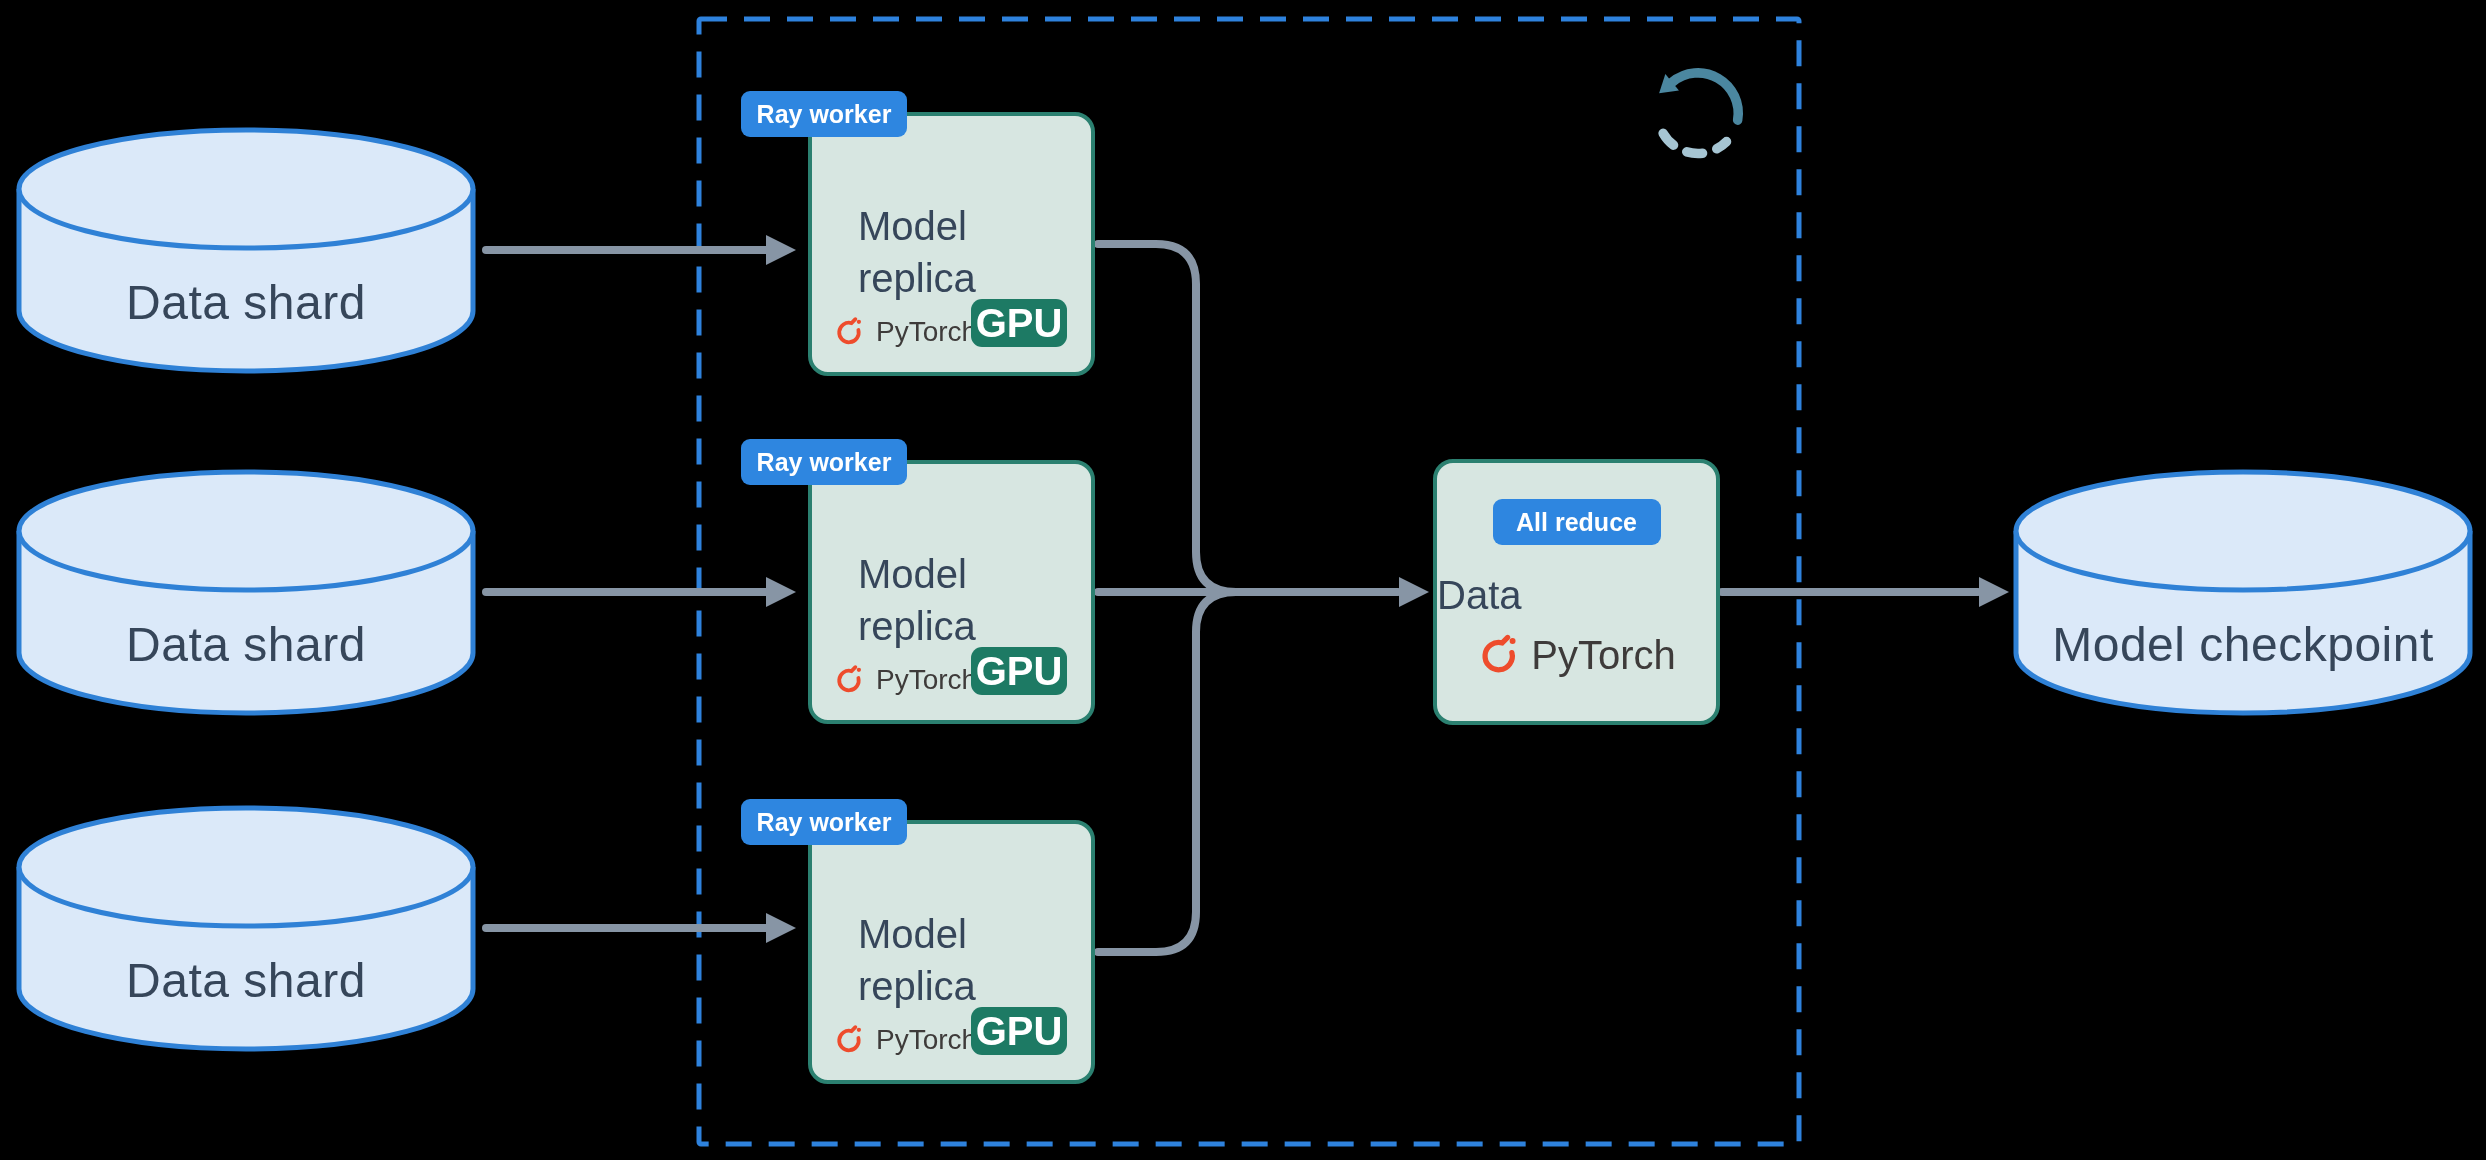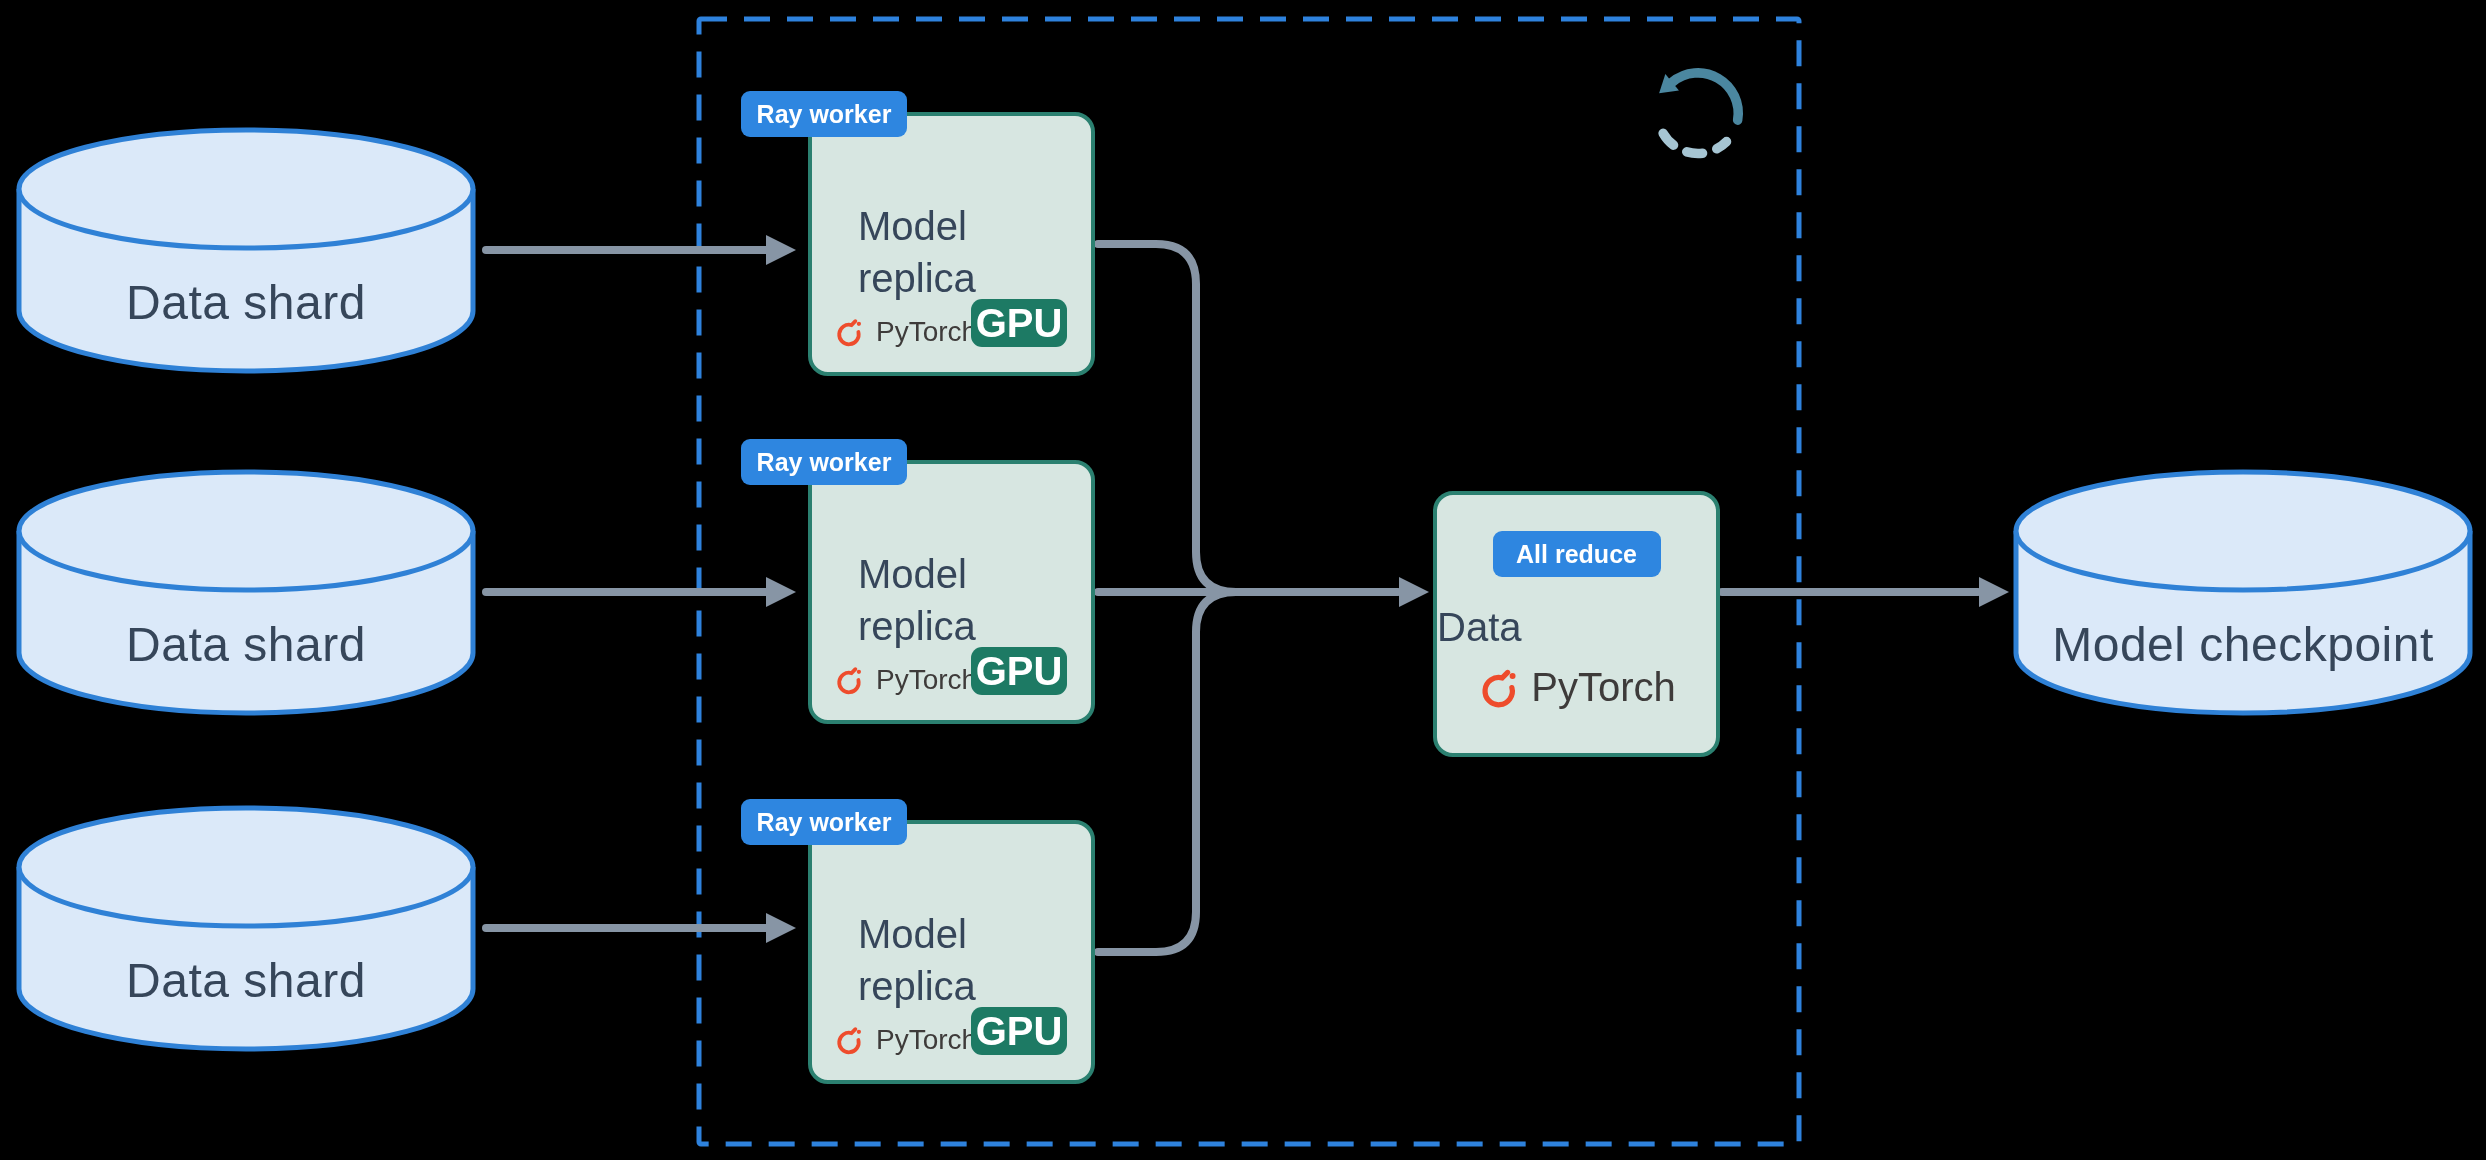--- a/index.html
+++ b/index.html
@@ -36,21 +36,21 @@
   }
   .badge.ray{left:-71px;top:-25px;width:166px;}
   .badge.allreduce{left:50%;transform:translateX(-50%);top:36px;width:168px;}
 
   .gpu-badge{
     position:absolute;right:24px;bottom:25px;width:96px;height:48px;
     line-height:48px;background:#1d7a64;color:#fff;font-size:40px;
     font-weight:bold;text-align:center;border-radius:11px;
   }
 
-  .pt-row{position:absolute;display:flex;align-items:flex-end;gap:12px;}
+  .pt-row{position:absolute;display:flex;align-items:flex-start;gap:12px;}
   .pt-row.small{left:22px;bottom:24px;}
   .pt-row.small .pt-text{font-size:28px;color:#3e3b3a;}
   .pt-row.small svg{width:30px;height:30px;}
   .pt-row.big{left:50%;transform:translateX(-50%);top:170px;}
   .pt-row.big .pt-text{font-size:40px;color:#3e3b3a;}
   .pt-row.big svg{width:42px;height:42px;}
 
   .sync{position:absolute;left:1645px;top:58px;width:106px;height:106px;}
 </style>
 </head>
@@ -143,21 +143,21 @@
     <div class="pt-row small">
       <svg viewBox="0 0 24 24">
         <path d="M19.5 11.2 A7.8 7.8 0 1 1 14 5.67 L17.1 2.55" fill="none" stroke="#ee4c2c" stroke-width="3" stroke-linecap="round"></path>
         <circle cx="19.9" cy="4.6" r="1.7" fill="#ee4c2c"></circle>
       </svg>
       <span class="pt-text">PyTorch</span>
     </div>
     <div class="gpu-badge">GPU</div>
   </div>
 
-  <div class="gbox model" style="left:1433px;top:459px;margin-top:32px;">
+  <div class="gbox model" style="left:1433px;top:459px;">
     <div class="badge allreduce">All reduce</div>
     <div class="box-title">Data</div>
     <div class="pt-row big">
       <svg viewBox="0 0 24 24">
         <path d="M19.5 11.2 A7.8 7.8 0 1 1 14 5.67 L17.1 2.55" fill="none" stroke="#ee4c2c" stroke-width="3" stroke-linecap="round"></path>
         <circle cx="19.9" cy="4.6" r="1.7" fill="#ee4c2c"></circle>
       </svg>
       <span class="pt-text">PyTorch</span>
     </div>
   </div>

